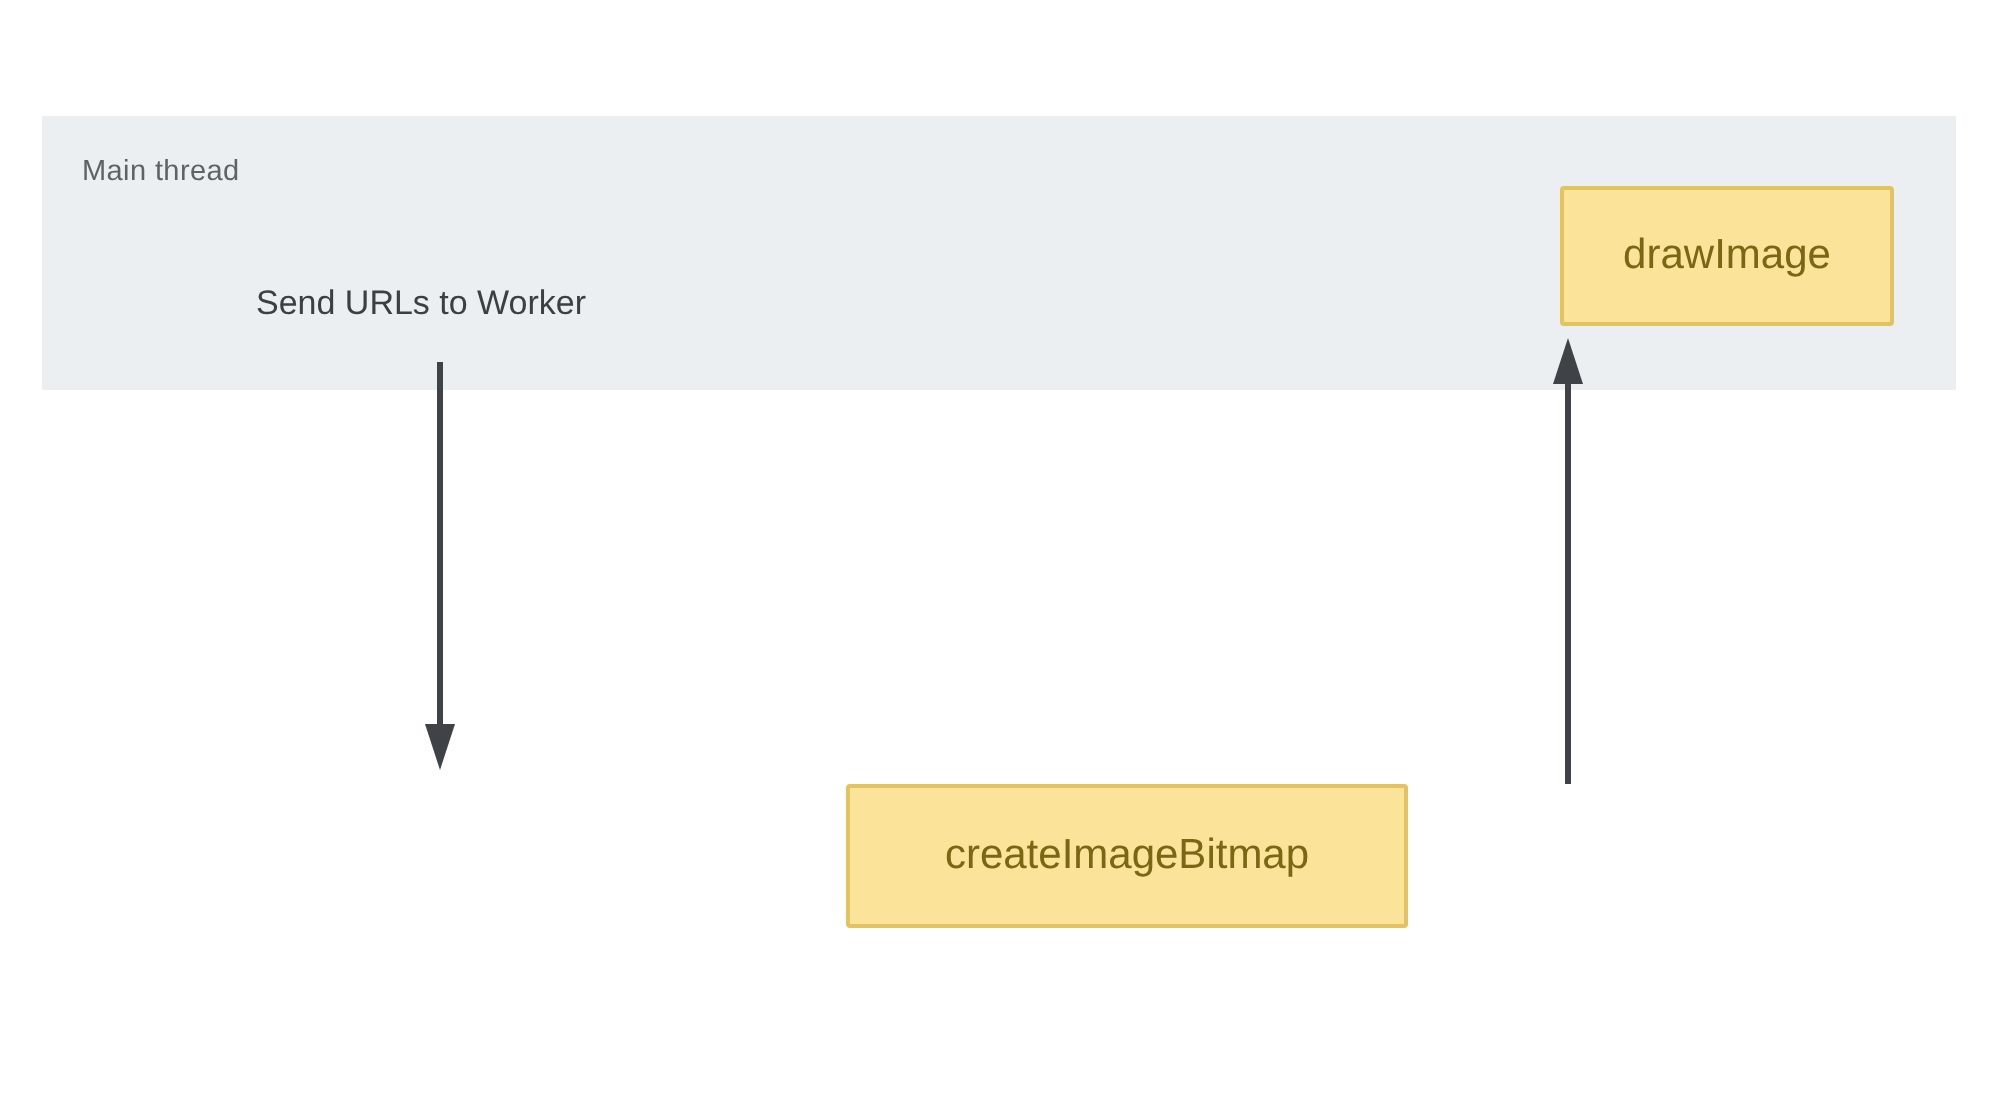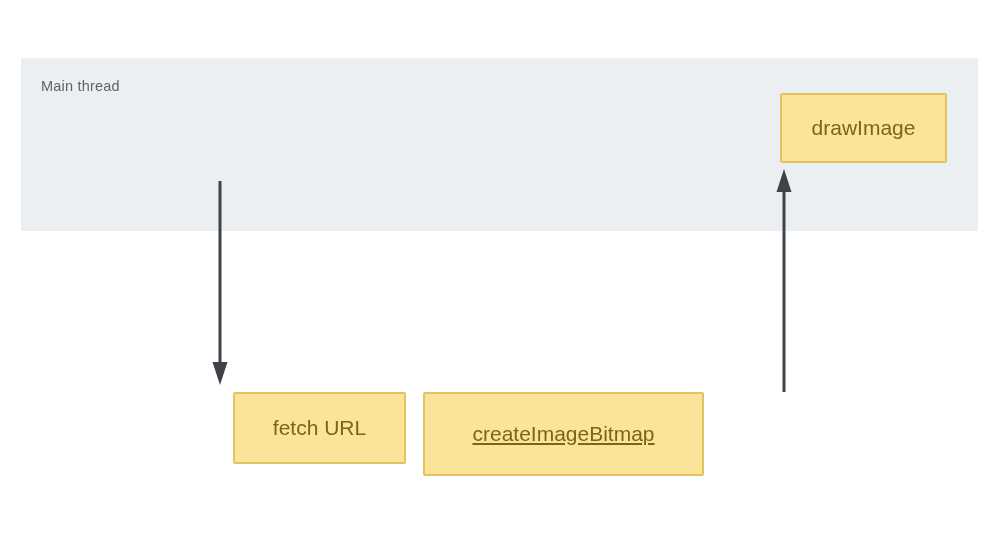--- a/index.html
+++ b/index.html
@@ -23,21 +23,21 @@
     height: 550px;
     background: var(--page-bg);
     overflow: hidden;
   }
   .band {
     position: absolute;
     left: 21px;
     width: 957px;
     background: var(--band-bg);
   }
-  .band-main   { top: 58px;  height: 173px; }
+  .band-main   { top: 58px;  height: 137px; }
   .band-worker { top: 332px; height: 158px; }
   .band-label {
     position: absolute;
     font-size: 14.5px;
     letter-spacing: 0.2px;
     color: var(--label-color);
   }
   .band-main .band-label   { left: 20px; top: 20px; }
   .band-worker .band-label { left: 20px; top: 24px; }
   .message {
@@ -55,46 +55,46 @@
     justify-content: center;
     background: var(--box-fill);
     border: 2px solid var(--box-border);
     border-radius: 2px;
     font-size: 21px;
     color: var(--box-text);
     white-space: nowrap;
   }
   .box-drawimage          { left: 780px; top: 93px;  width: 167px; height: 70px; }
   .box-fetch-url          { left: 233px; top: 392px; width: 173px; height: 72px; }
-  .box-createimagebitmap  { left: 423px; top: 392px; width: 281px; height: 84px; text-decoration: underline; }
+  .box-createimagebitmap  { left: 423px; top: 392px; width: 281px; height: 72px; }
   .arrow-layer {
     position: absolute;
     inset: 0;
     width: 1000px;
     height: 550px;
     pointer-events: none;
   }
   .arrow-layer line    { stroke: var(--arrow-color); stroke-width: 3; }
   .arrow-layer polygon { fill: var(--arrow-color); }
 </style>
 </head>
 <body>
 
 <div class="canvas">
 
   <div class="band band-main">
     <span class="band-label">Main thread</span>
   </div>
 
 
+  <span class="message message-send-urls">Send URLs to Worker</span>
 
 
   <div class="process-box box-drawimage">drawImage</div>
 
-  <div class="process-box box-fetch-url">fetch URL</div>
 
   <div class="process-box box-createimagebitmap">createImageBitmap</div>
 
   <svg class="arrow-layer" viewBox="0 0 1000 550">
     <g>
       <line x1="220" y1="181" x2="220" y2="364"></line>
       <polygon points="220,385 212.5,362 227.5,362"></polygon>
     </g>
     <g>
       <line x1="784" y1="392" x2="784" y2="191"></line>

